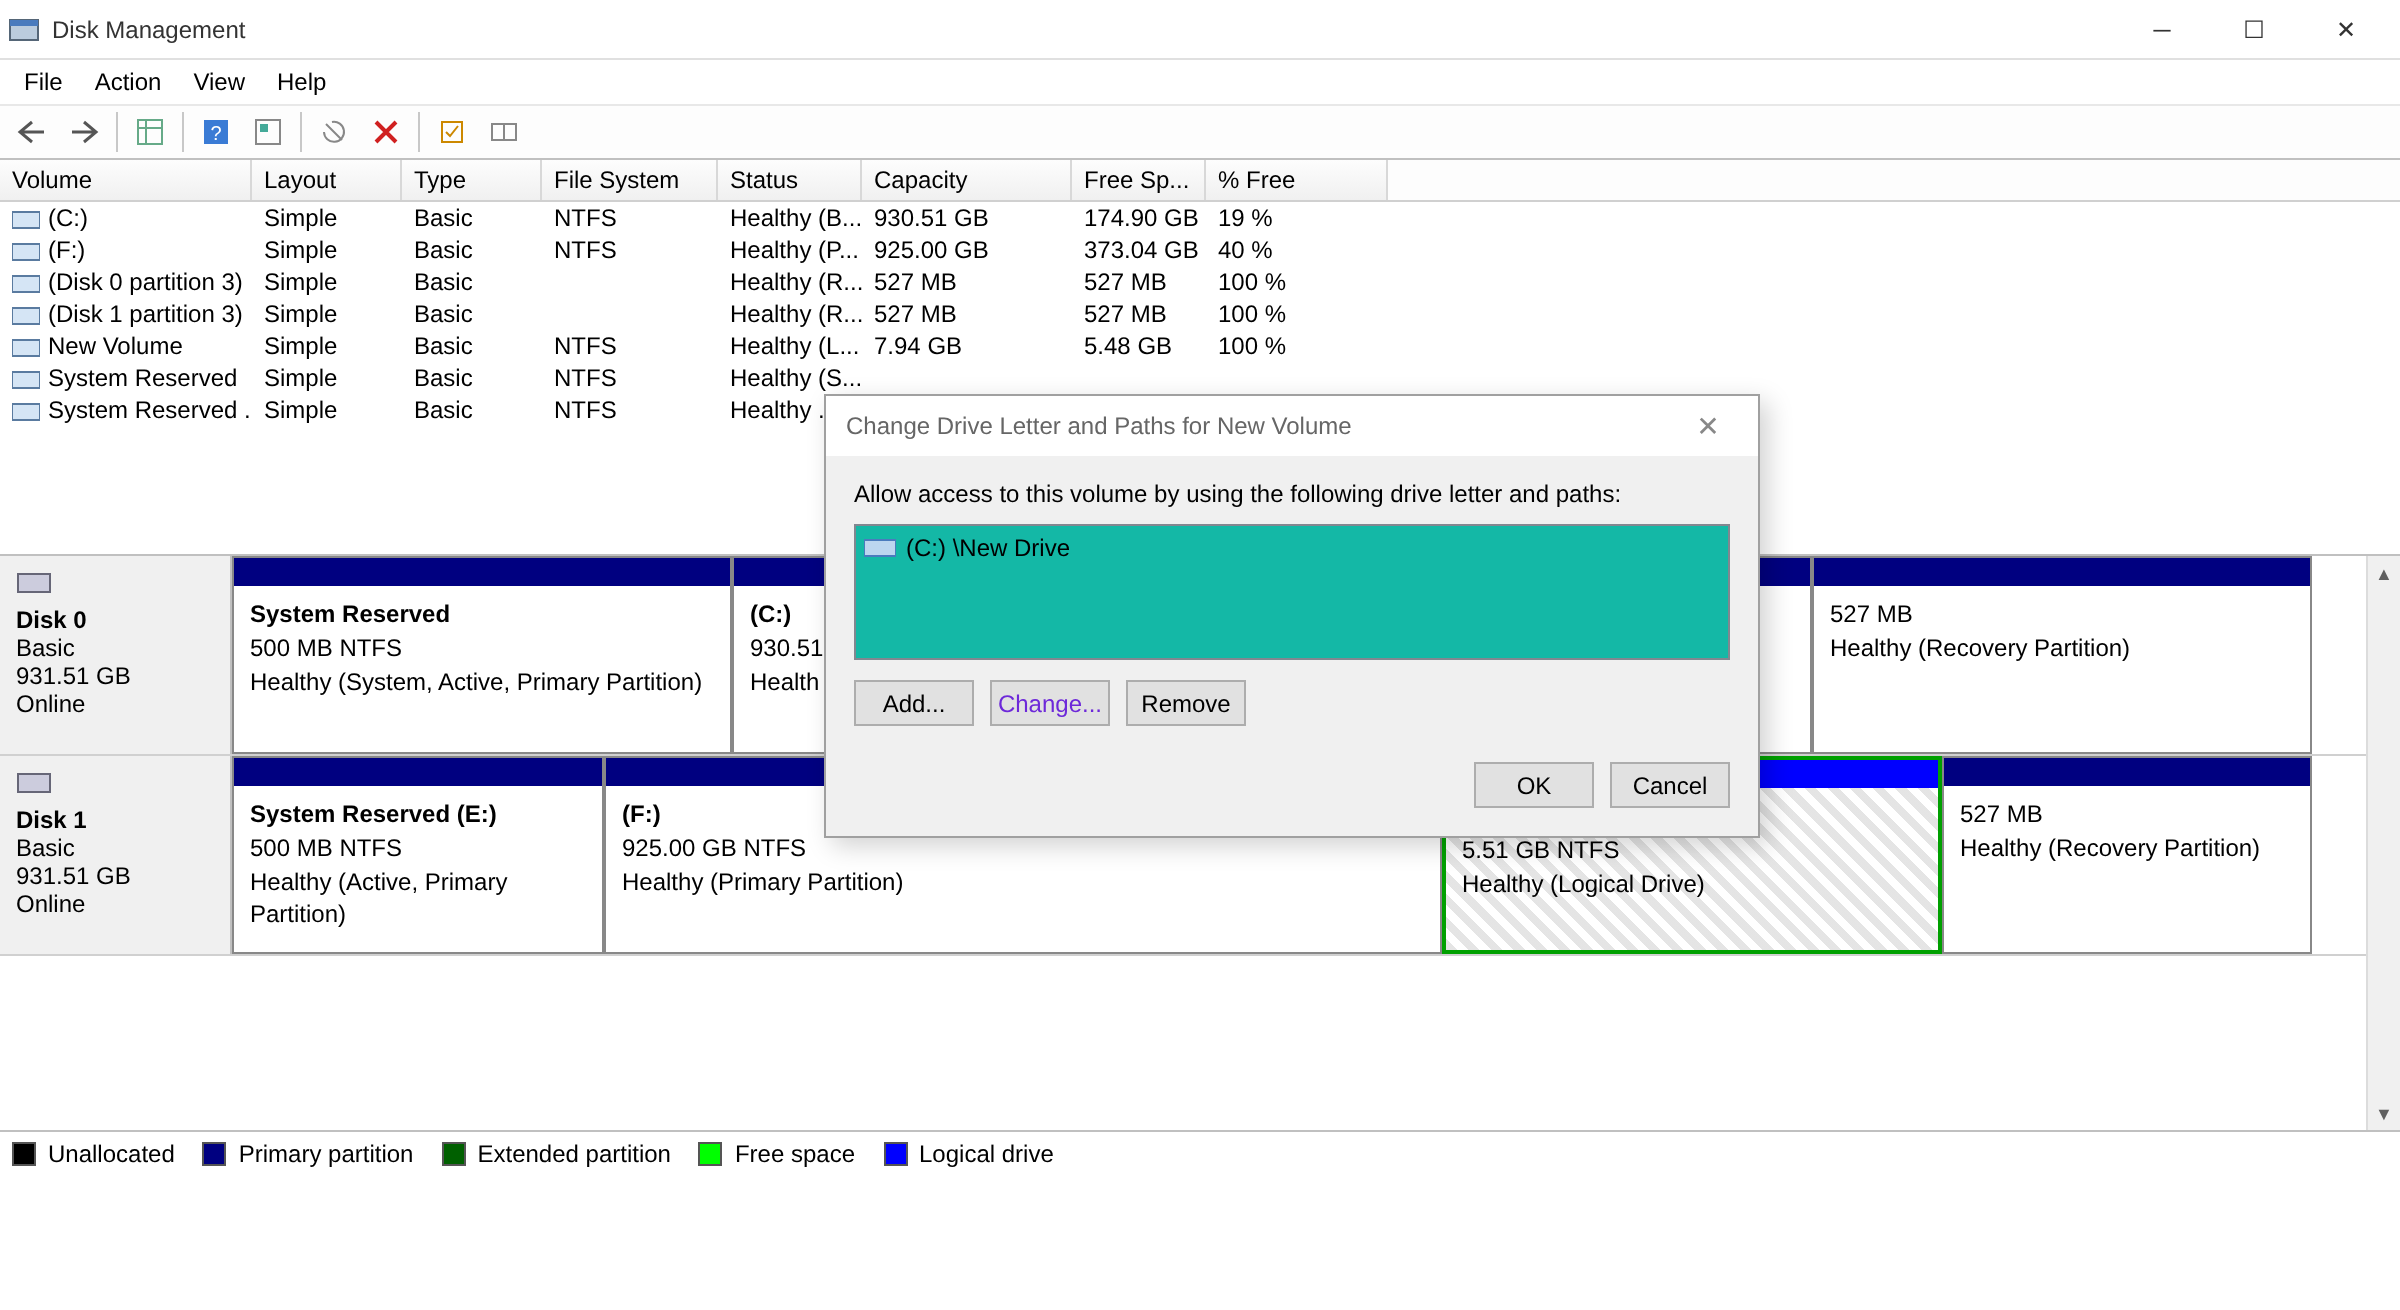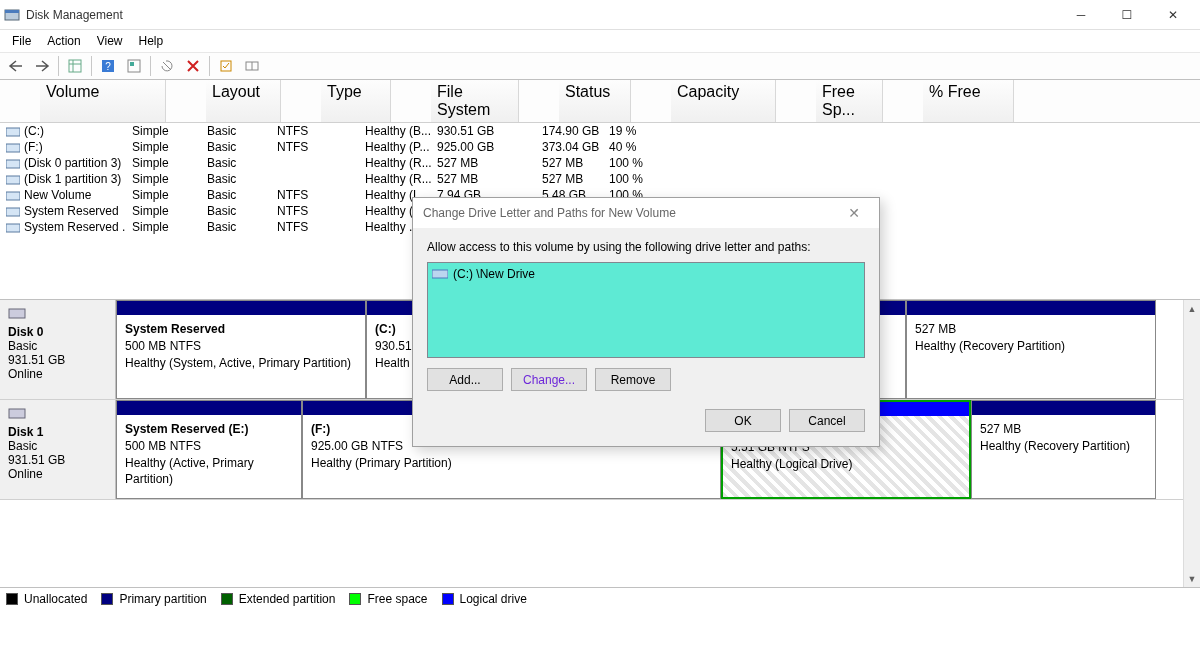--- a/index.html
+++ b/index.html
@@ -8,21 +8,21 @@
 .titlebar .icon { width: 16px; height: 16px; margin-right: 6px; }
 .titlebar .title { flex: 1; font-size: 12px; color: #333; }
 .titlebar .wbtn { width: 46px; height: 30px; display: flex; align-items: center; justify-content: center; color: #333; }
 .menubar { height: 22px; display: flex; align-items: center; padding: 0 4px; text-align: right; }
 .menubar .mitem { padding: 2px 8px; font-size: 12px; }
 .toolbar { height: 28px; display: flex; align-items: center; padding: 2px 4px; border-top: 1px solid #e8e8e8; border-bottom: 1px solid #c0c0c0; gap: 2px; background: #fdfdfd; }
 .toolbar .tbtn { width: 24px; height: 24px; display: flex; align-items: center; justify-content: center; border: 1px solid transparent; }
 .toolbar .sep { width: 1px; height: 20px; background: #c8c8c8; margin: 0 2px; }
 .volumes { border: 0; }
 .vheader { display: flex; background: #fdfdfd; border-bottom: 1px solid #d0d0d0; }
-.vcol { border-right: 1px solid #d8d8d8; padding: 3px 6px; font-size: 16px; background: linear-gradient(#fdfdfd,#f0f0f0); margin-left: 40px; }
+.vcol { border-right: 1px solid #d8d8d8; padding: 3px 6px; font-size: 12px; background: linear-gradient(#fdfdfd,#f0f0f0); }
 .vrow { display: flex; }
 .vcell { padding: 1px 6px; font-size: 12px; white-space: nowrap; overflow: hidden; }
 .vicon { display: inline-block; width: 14px; height: 10px; vertical-align: middle; margin-right: 4px; }
 .c0 { width: 126px; }
 .c1 { width: 75px; }
 .c2 { width: 70px; }
 .c3 { width: 88px; }
 .c4 { width: 72px; }
 .c5 { width: 105px; }
 .c6 { width: 67px; }
@@ -39,24 +39,24 @@
 .pbody { padding: 6px 8px; flex: 1; font-size: 12px; line-height: 1.4; }
 .pbody .pname { font-weight: bold; }
 .legend { position: absolute; bottom: 0; left: 0; right: 0; height: 22px; border-top: 1px solid #c0c0c0; display: flex; align-items: center; padding: 0 6px; background: #fff; gap: 6px; }
 .legend .sw { width: 12px; height: 12px; display: inline-block; border: 1px solid #555; }
 .legend span.lbl { margin-right: 8px; font-size: 12px; }
 .dialog { position: absolute; top: 197px; left: 412px; width: 468px; background: #f0f0f0; border: 1px solid #a0a0a0; box-shadow: 4px 4px 12px rgba(0,0,0,0.18); z-index: 50; }
 .dialog .dtitle { height: 30px; display: flex; align-items: center; padding: 0 10px; background: #fff; color: #666; font-size: 12px; }
 .dialog .dclose { width: 30px; text-align: center; color: #888; font-size: 14px; }
 .dialog .dbody { padding: 12px 14px 10px; }
 .dialog .dmsg { font-size: 12px; margin-bottom: 8px; }
-.dialog .listbox { background: #5eead4; border: 1px solid #828790; height: 96px; padding: 4px; font-size: 12px; }
+.dialog .listbox { background: #14b8a6; border: 1px solid #828790; height: 68px; padding: 4px; font-size: 12px; }
 .dialog .listbox .lentry { display: flex; align-items: center; gap: 5px; }
 .dialog .btnrow { display: flex; gap: 8px; margin-top: 10px; }
-.dialog .btn { width: 76px; height: 23px; font-size: 12px; background: #e1e1e1; border: 1px solid #adadad; text-align: center; }
+.dialog .btn { width: 60px; height: 23px; font-size: 12px; background: #e1e1e1; border: 1px solid #adadad; text-align: center; }
 .dialog .btn:disabled { color: #6d28d9; }
 .dialog .okrow { display: flex; justify-content: flex-end; gap: 8px; padding: 8px 14px 14px; }
 .stripe-hatch { background-image: repeating-linear-gradient(45deg, rgba(150,150,150,0.25) 0 4px, rgba(255,255,255,0) 4px 8px); }
 .new-vol-border { border: 2px solid #00a000 !important; }
 .scrollbar-v { position: absolute; right: 0; top: 0; bottom: 22px; width: 17px; background: #f0f0f0; border-left: 1px solid #dcdcdc; }
 .sb-arrow { height: 17px; display: flex; align-items: center; justify-content: center; color: #606060; font-size: 9px; }
 </style>
 </head>
 <body>
 

